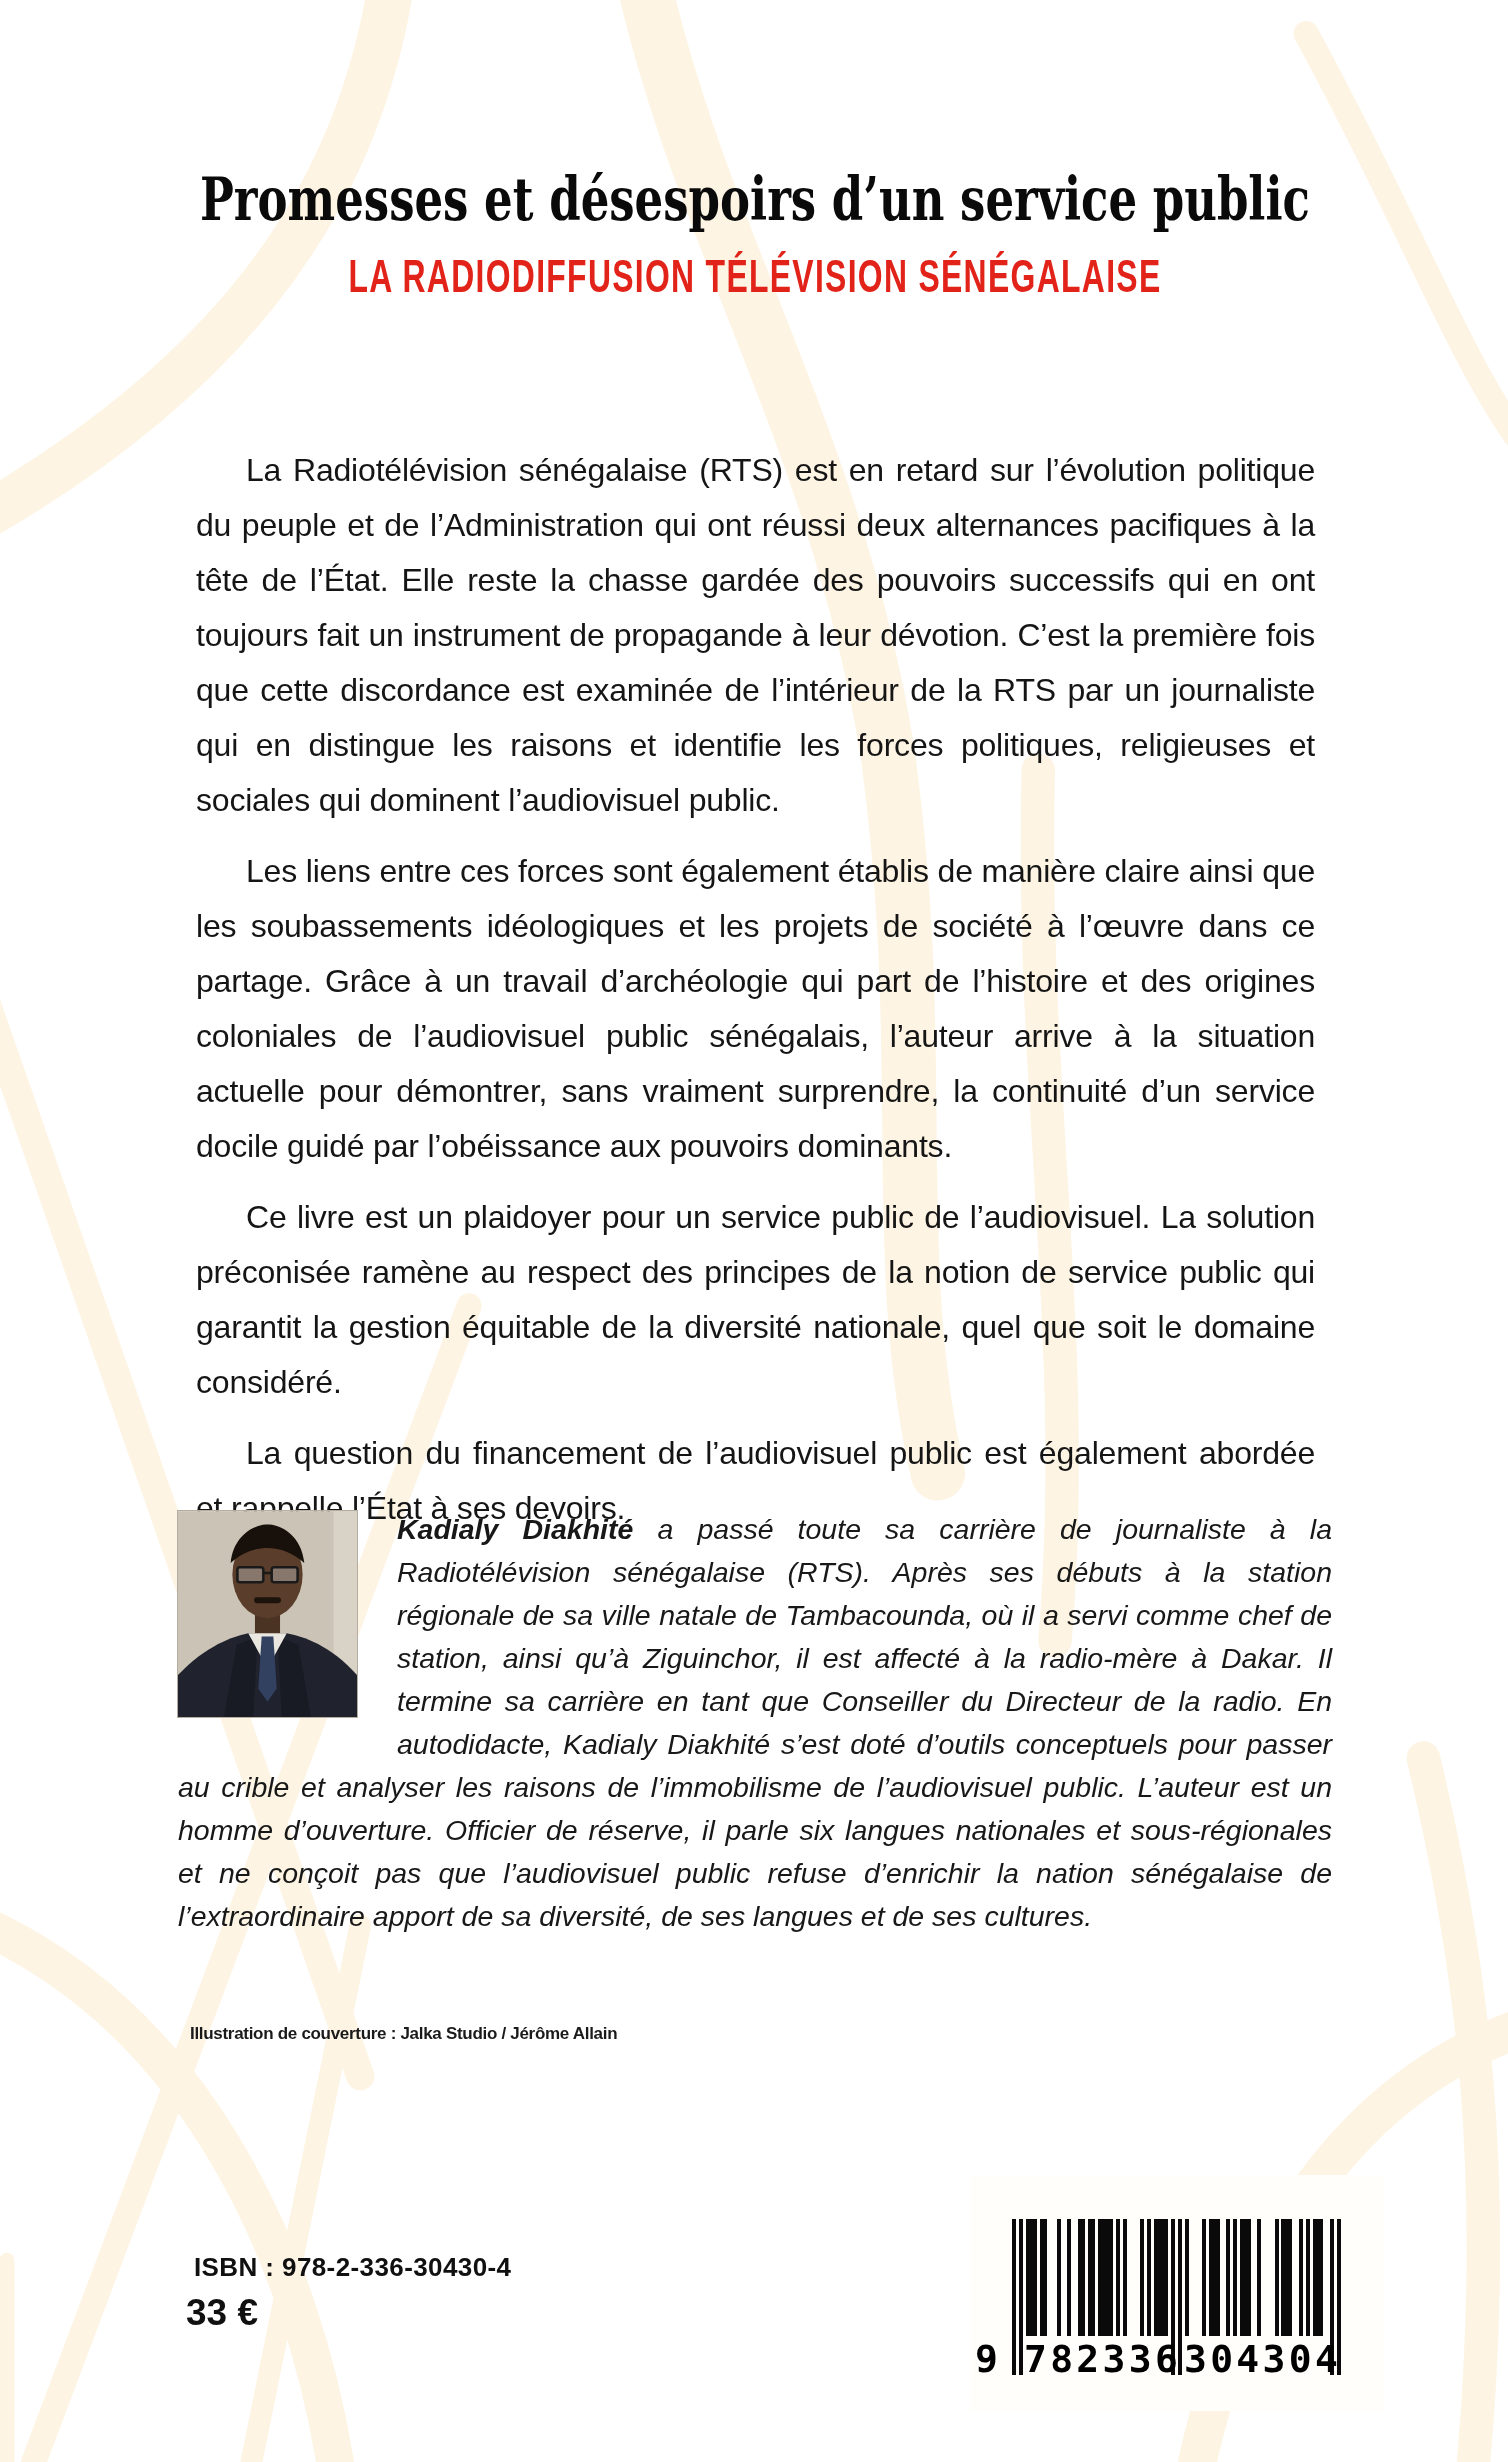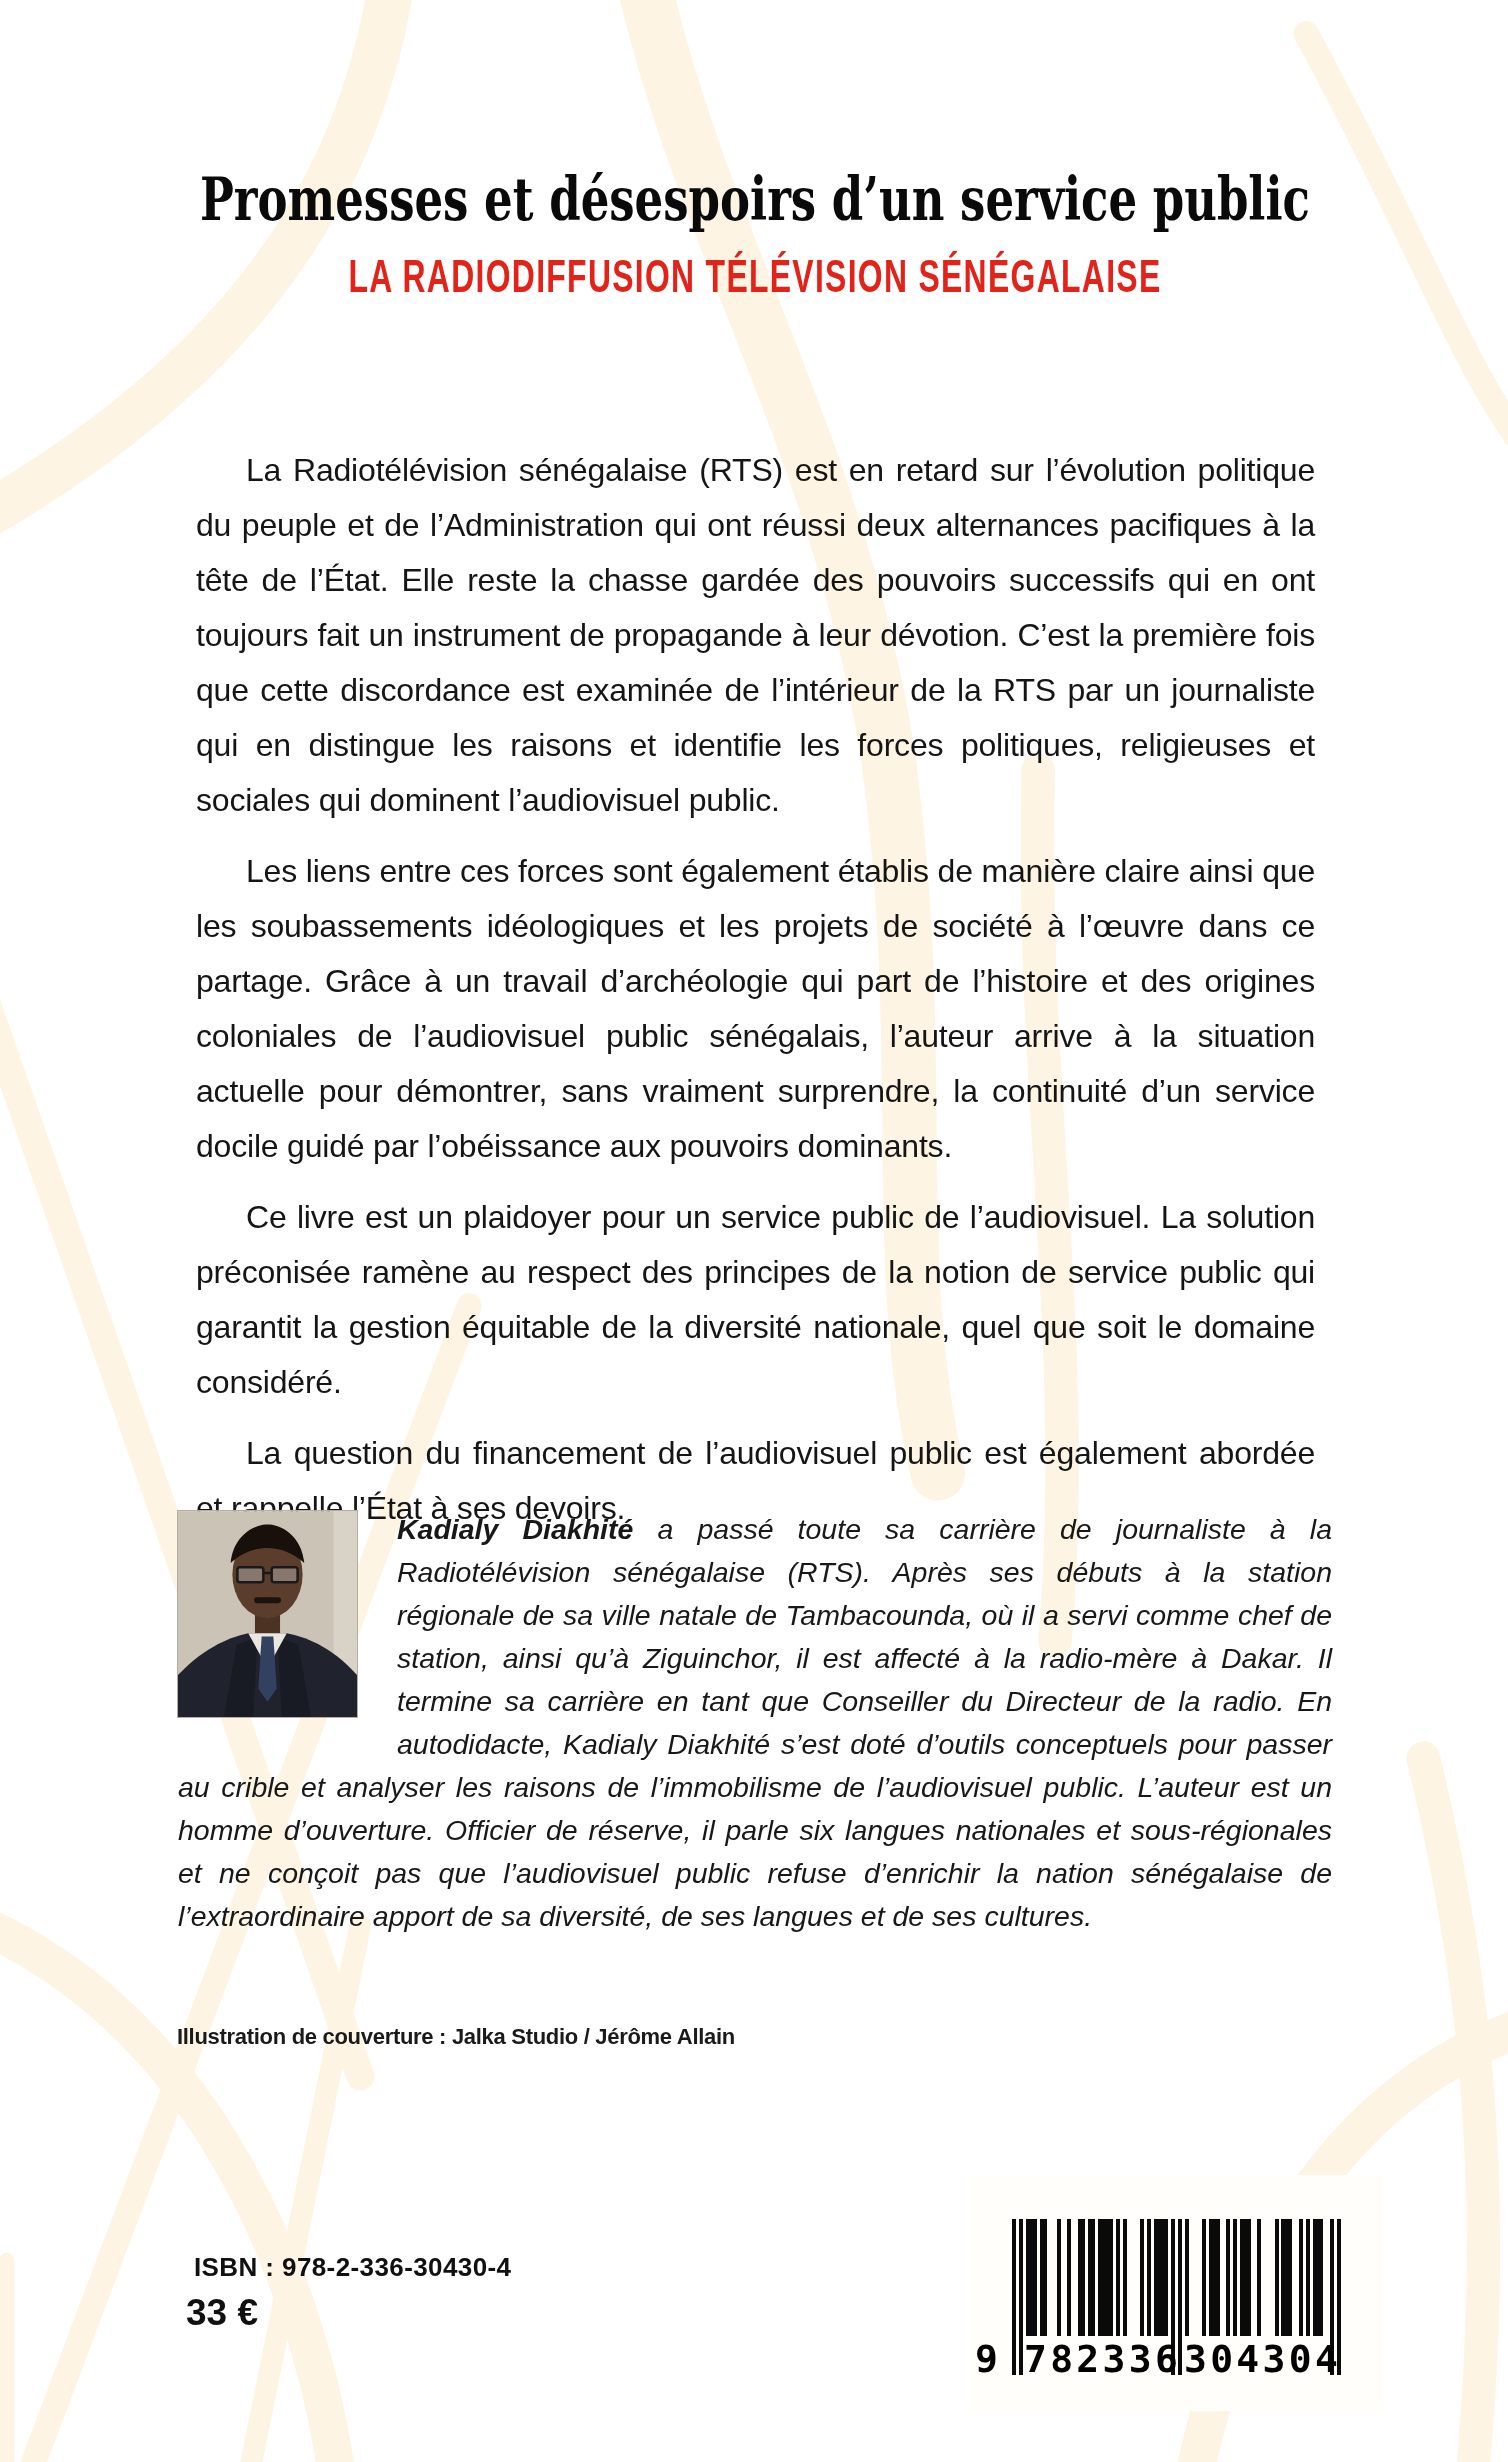--- a/index.html
+++ b/index.html
@@ -28,21 +28,21 @@
     position:absolute;left:178px;top:1508px;width:1154px;
     font-size:28.5px;line-height:43px;font-style:italic;text-align:justify;color:#181818;
   }
   .bio p{margin:0;}
   .bio .author-name{font-weight:700;}
   .photo{
     float:left;width:179px;height:206px;margin:3.3px 40px 39px 0;
     outline:0.8px solid #b5aea0;
   }
   .credit{
-    position:absolute;left:177px;top:2024px;font-size:22px;font-weight:700;
+    position:absolute;left:190px;top:2024px;font-size:17px;font-weight:700;
     letter-spacing:-0.3px;color:#1a1a1a;
   }
   .isbn{
     position:absolute;left:186px;top:2252px;font-size:26px;font-weight:700;
     letter-spacing:0.4px;color:#101010;margin-left:8px;
   }
   .price{
     position:absolute;left:186px;top:2292px;font-size:37px;font-weight:700;color:#101010;
   }
   .barcode-panel{

